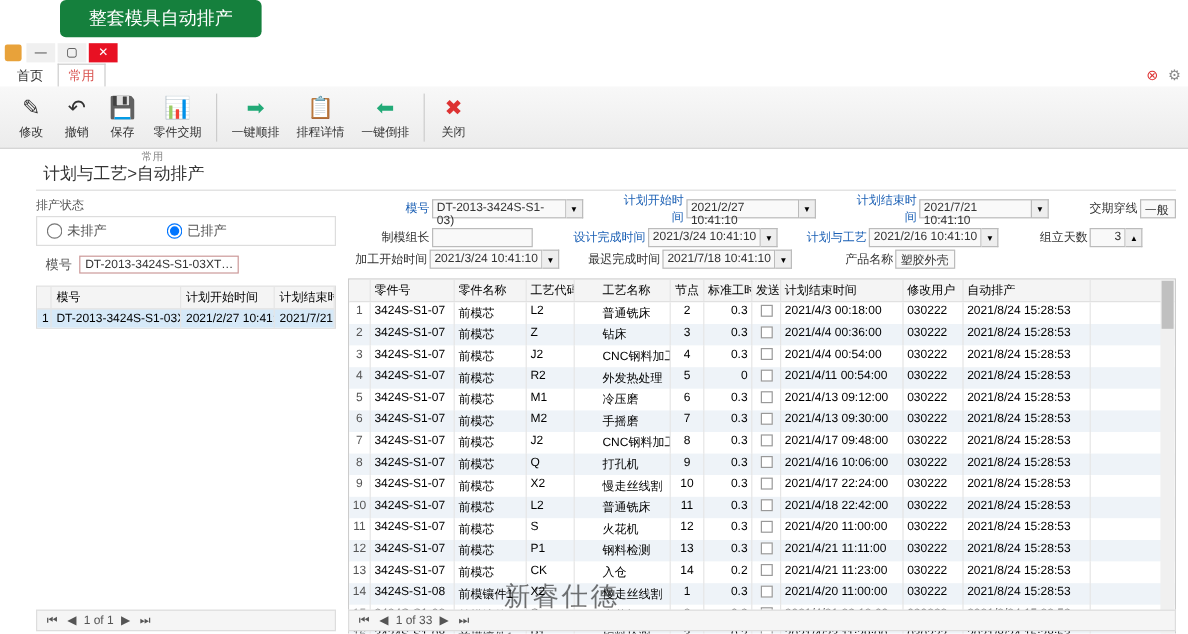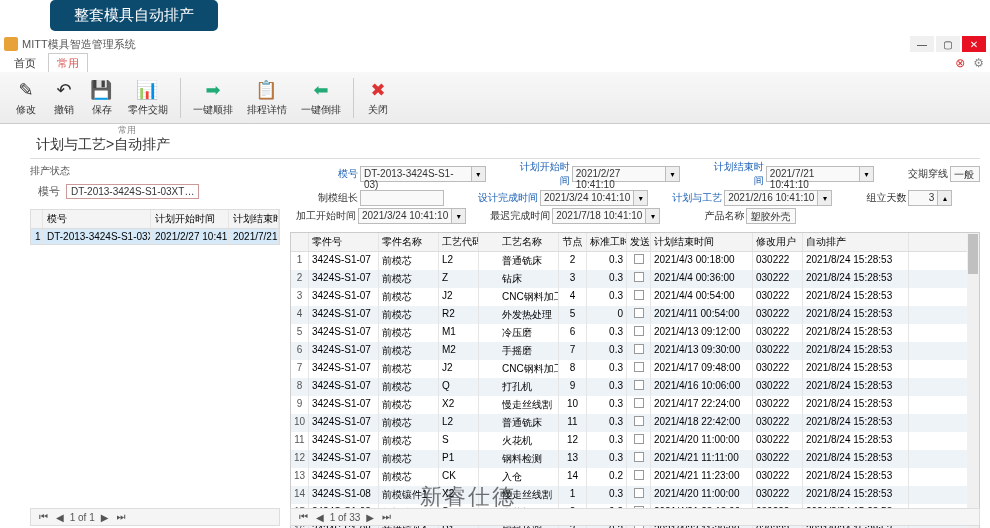--- a/index.html
+++ b/index.html
@@ -1,17 +1,17 @@
 <!DOCTYPE html>
 <html><head>
   <meta charset="utf-8">
   <style>
     * { margin: 0; padding: 0; box-sizing: border-box; }
     body { font-family: "Microsoft YaHei", Arial, sans-serif; font-size: 11px; background: #fff; width: 990px; height: 528px; overflow: hidden; position: relative; }
-    .top-badge { position: absolute; top: 0; left: 50px; background: #0c4a6e; color: #fff; padding: 6px 24px; border-radius: 5px; font-size: 15px; }
+    .top-badge { position: absolute; top: 0; left: 50px; background: #15803d; color: #fff; padding: 6px 24px; border-radius: 5px; font-size: 15px; }
     .titlebar { position: absolute; top: 34px; left: 0; right: 0; height: 20px; display: flex; align-items: center; padding: 0 4px; }
     .titlebar-icon { width: 14px; height: 14px; background: #e8a23a; border-radius: 2px; margin-right: 4px; }
     .titlebar-title { flex: 1; color: #555; font-size: 11px; }
     .win-btns { display: flex; gap: 2px; }
     .win-btn { width: 24px; height: 16px; background: #f0f0f0; display: flex; align-items: center; justify-content: center; font-size: 10px; color: #333; cursor: pointer; }
     .win-btn.close { background: #e81123; color: #fff; }
     .menubar { position: absolute; top: 54px; left: 0; right: 0; height: 18px; display: flex; align-items: center; padding: 0 6px; gap: 4px; }
     .menu-tab { padding: 2px 8px; font-size: 11px; color: #333; cursor: pointer; }
     .menu-tab.active { background: #fff; border: 1px solid #ccc; border-bottom: none; color: #d9534f; }
     .menubar .right-icons { margin-left: auto; display: flex; gap: 8px; }
@@ -72,21 +72,20 @@
     .scroll-y { position: absolute; right: 0; top: 0; bottom: 0; width: 12px; background: #f0f0f0; }
     .scroll-y .thumb { background: #c0c0c0; width: 10px; margin: 1px; height: 40px; }
   </style>
 </head>
 <body>
 
 <div class="top-badge">整套模具自动排产</div>
 
 <div class="titlebar">
   <div class="titlebar-icon"></div>
-  <div class="titlebar-title">MITT模具智造管理系统</div>
   <div class="win-btns">
     <div class="win-btn">—</div>
     <div class="win-btn">▢</div>
     <div class="win-btn close">✕</div>
   </div>
 </div>
 
 <div class="menubar">
   <div class="menu-tab">首页</div>
   <div class="menu-tab active">常用</div>
@@ -132,20 +131,30 @@
       <span>关闭</span>
     </div>
 </div>
 <div style="position:absolute;top:124px;left:118px;font-size:9px;color:#888">常用</div>
 
 <div class="breadcrumb">计划与工艺&gt;自动排产</div>
 <div class="hr-line"></div>
 
 <div class="left-panel">
   <div style="font-size:10px;color:#555;padding:2px 0">排产状态</div>
+  <div class="radio-row">
+    <label class="radio-label">
+        <input type="radio" name="st" style="">
+        <span>未排产</span>
+      </label>
+    <label class="radio-label">
+        <input type="radio" name="st" checked="" style="">
+        <span>已排产</span>
+      </label>
+  </div>
   <div class="filter-row">
     <span class="lbl">模号</span>
     <span class="val">DT-2013-3424S-S1-03XT…</span>
   </div>
   <div class="left-grid">
     <div class="grid-head">
       <div class="cell c0"></div>
       <div class="cell c1">模号</div>
       <div class="cell c2">计划开始时间</div>
       <div class="cell c3">计划结束时间</div>

